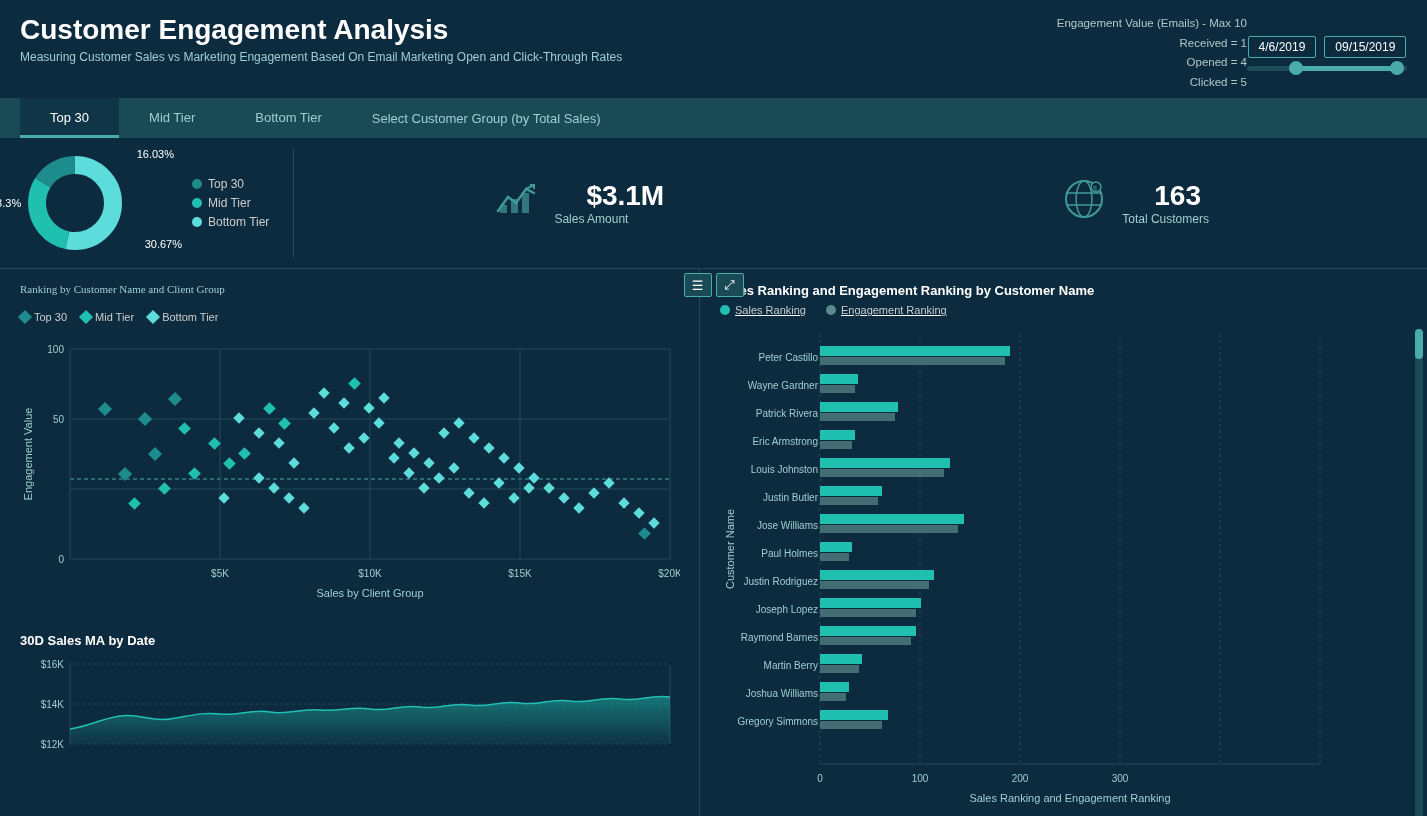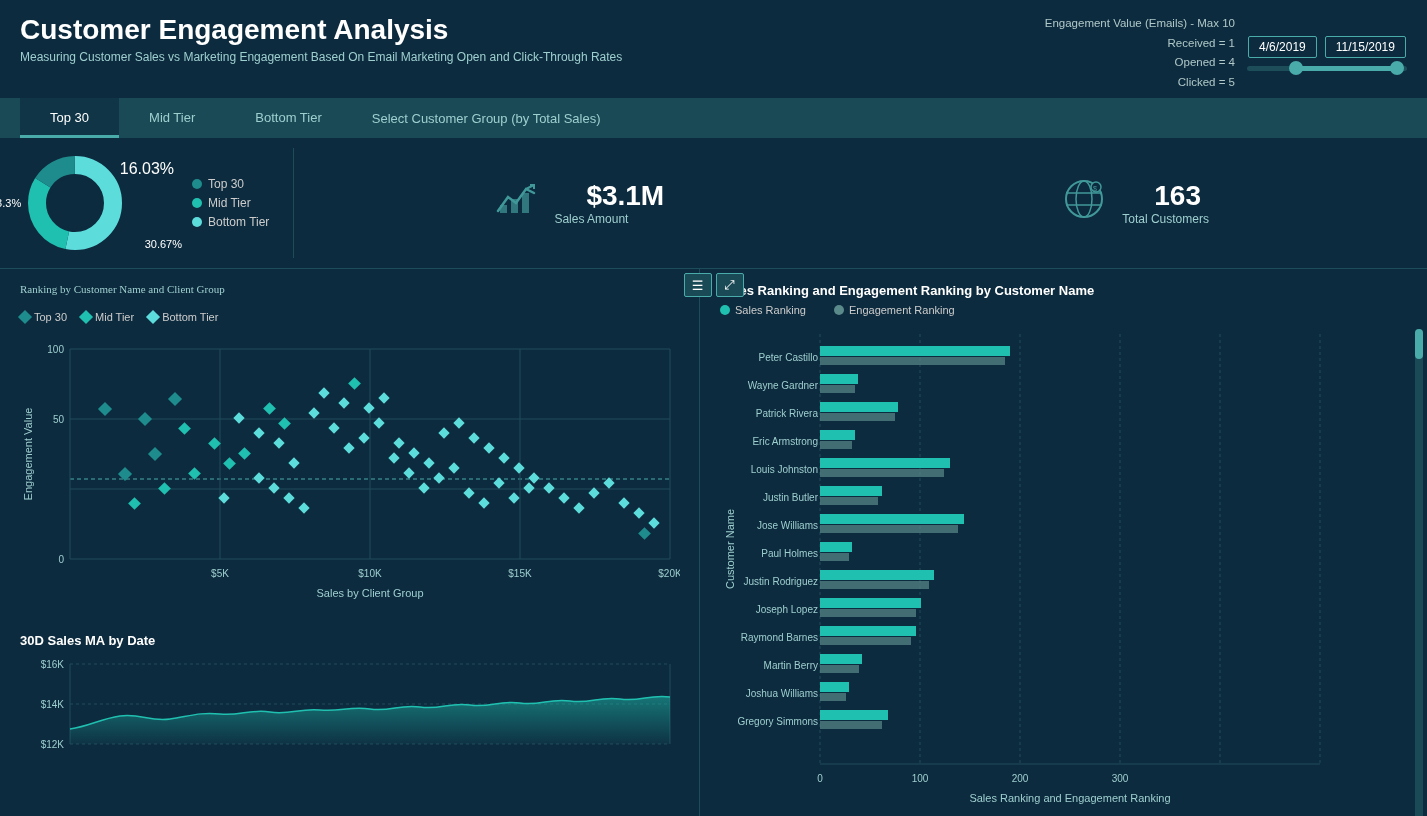--- a/index.html
+++ b/index.html
@@ -40,21 +40,21 @@
       color: #ccc;
     }
     .engagement-info {
       text-align: right;
       font-size: 11.5px;
       color: #b0c8c8;
       line-height: 1.7;
     }
     .date-range {
       display: flex;
-      gap: 12px;
+      gap: 0;
       align-items: center;
     }
     .date-box {
       border: 1.5px solid #4aacaa;
       color: #fff;
       background: #0d2b3e;
       padding: 3px 10px;
       font-size: 12px;
       border-radius: 2px;
     }
@@ -147,22 +147,22 @@
       position: absolute;
       left: -30px;
       top: 50%;
       transform: translateY(-50%);
       font-size: 11px;
       color: #fff;
     }
     .donut-label-top {
       position: absolute;
       right: -44px;
-      top: 12px;
-      font-size: 16px;
+      top: 0;
+      font-size: 11px;
       color: #fff;
       margin-left: 41px;
     }
     .donut-label-bottom {
       position: absolute;
       right: -52px;
       bottom: 8px;
       font-size: 11px;
       color: #fff;
     }
@@ -271,22 +271,23 @@
 
     
     .line-section {
       flex: 1;
       margin-top: 10px;
     }
 
     
     .bar-legend {
       display: flex;
-      gap: 28px;
+      gap: 20px;
       margin-bottom: 8px;
+      text-decoration: underline;
     }
     .bar-legend-item {
       display: flex;
       align-items: center;
       gap: 5px;
       font-size: 11px;
       color: #ccc;
     }
     .bar-dot {
       width: 10px;
@@ -364,21 +365,21 @@
     <div class="date-range">
       <div class="engagement-info">
         <div>Engagement Value (Emails) - Max 10</div>
         <div>Received = 1</div>
         <div>Opened = 4</div>
         <div>Clicked = 5</div>
       </div>
       <div style="display:flex;flex-direction:column;gap:6px;align-items:center;">
         <div style="display:flex;gap:8px;">
           <div class="date-box">4/6/2019</div>
-          <div class="date-box">11/15/2019</div>
+          <div class="date-box">09/15/2019</div>
         </div>
         <div class="slider-row">
           <div class="slider-track">
             <div class="slider-fill"></div>
             <div class="slider-thumb thumb-left"></div>
             <div class="slider-thumb thumb-right"></div>
           </div>
         </div>
       </div>
     </div>

